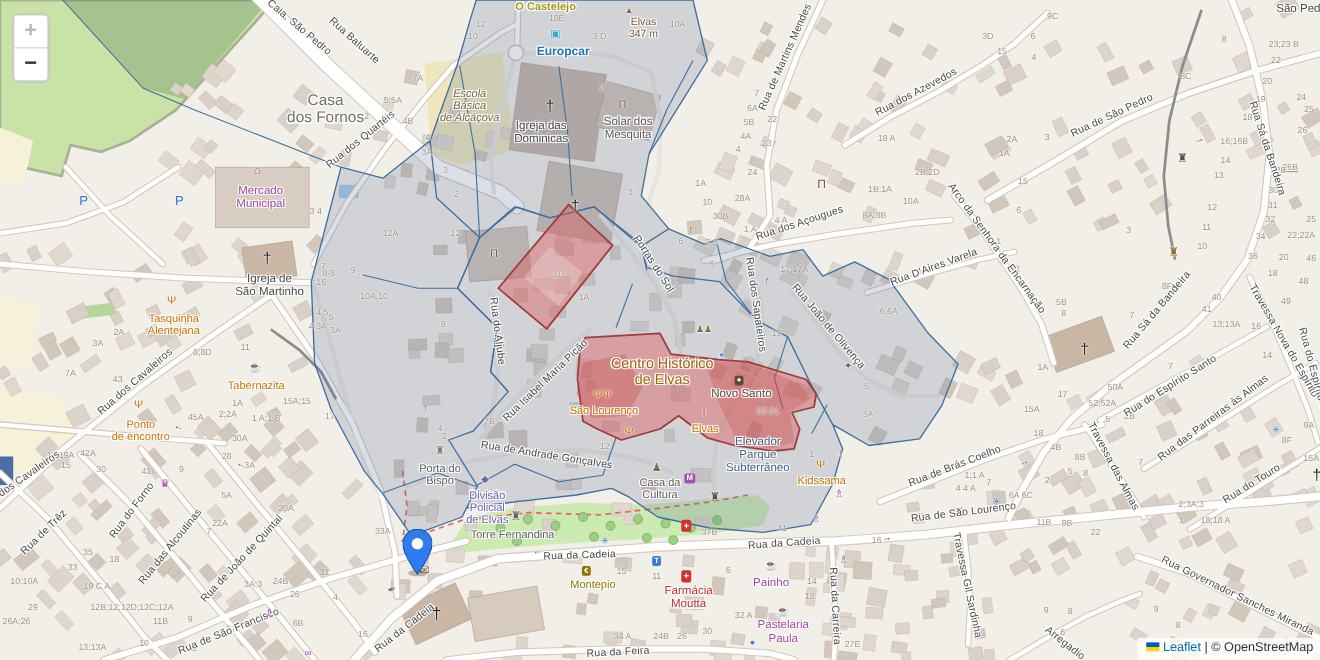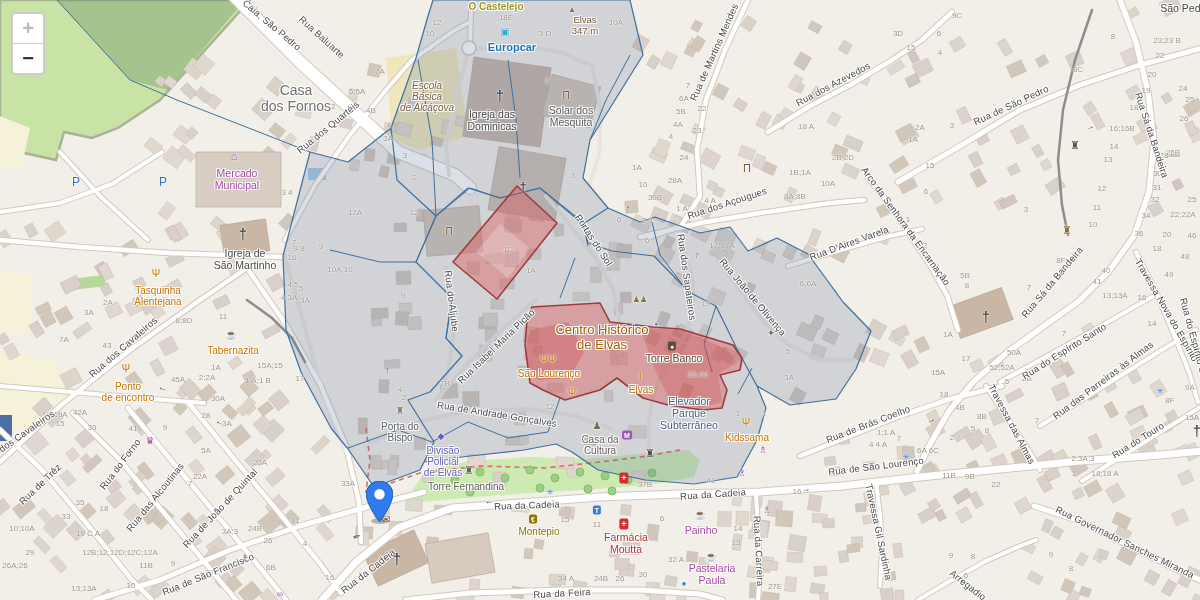--- a/index.html
+++ b/index.html
@@ -750,21 +750,21 @@
       <div class="lbl hn" style="left: 89px; top: 312px;">3A</div>
       <div class="lbl hn" style="left: 64px; top: 339px;">7A</div>
       <div class="lbl hn" style="left: 107px; top: 345px;">43</div>
       <div class="lbl hn" style="left: 184px; top: 320px;">8;8D</div>
       <div class="lbl hn" style="left: 223px; top: 316px;">11</div>
       <div class="lbl hn" style="left: 216px; top: 367px;">1A</div>
       <div class="lbl hn" style="left: 207px; top: 377px;">2;2A</div>
       <div class="lbl hn" style="left: 178px; top: 379px;">45A</div>
       <div class="lbl hn" style="left: 218px; top: 398px;">30A</div>
       <div class="lbl hn" style="left: 270px; top: 365px;">15A;15</div>
-      <div class="lbl hn" style="left: 258px; top: 380px; text-align: center;">1 A;1 B</div>
+      <div class="lbl hn" style="left: 242px; top: 380px; text-align: center;">1 A;1 B</div>
       <div class="lbl hn" style="left: 300px; top: 378px;">17</div>
       <div class="lbl hn" style="left: 305px; top: 300px;">3A</div>
       <div class="lbl hn" style="left: 301px; top: 288px;">5</div>
       <div class="lbl hn" style="left: 788px; top: 351px;">5</div>
       <div class="lbl hn" style="left: 789px; top: 377px;">3A</div>
       <div class="lbl hn" style="left: 764px; top: 413px;">1</div>
       <div class="lbl hn" style="left: 698px; top: 374px;">22-21</div>
       <div class="lbl hn" style="left: 550px; top: 406px;">12</div>
       <div class="lbl hn" style="left: 505px; top: 417px;">8D</div>
       <div class="lbl hn" style="left: 522px; top: 418px;">9</div>
@@ -939,21 +939,21 @@
         <div>de encontro</div>
       </div>
       <div class="lbl pl thin" style="left: 602px; top: 338px; color: #a16207; font-size: 13px;">
         <div>Centro Histórico</div>
         <div>de Elvas</div>
       </div>
       <div class="lbl pl thin" style="left: 549px; top: 374px; color: rgb(199, 116, 0); font-size: 10px;">
         <div>São Lourenço</div>
       </div>
       <div class="lbl pl thin" style="left: 674px; top: 359px; color: rgb(93, 79, 66); font-size: 10.5px;">
-        <div>Torre Banco</div>
+        <div>Novo Santo</div>
       </div>
       <div class="lbl pl thin" style="left: 641px; top: 390px; color: rgb(199, 116, 0); font-size: 10px;">
         <div>Elvas</div>
       </div>
       <div class="lbl pl thin" style="left: 689px; top: 414px; color: rgb(74, 100, 134); font-size: 10.5px;">
         <div>Elevador</div>
         <div>Parque</div>
         <div>Subterrâneo</div>
       </div>
       <div class="lbl pl thin" style="left: 747px; top: 438px; color: rgb(199, 116, 0); font-size: 10px;">
@@ -1058,13 +1058,16 @@
     <ellipse cx="14" cy="40" rx="9" ry="3" fill="rgba(0,0,0,0.25)"></ellipse>
     <path d="M13.5 0C6.1 0 0.2 5.9 0.2 13.3c0 10 13.3 27.7 13.3 27.7s13.3-17.7 13.3-27.7C26.8 5.9 20.9 0 13.5 0z" fill="#2E7CEE" stroke="#1c57ad" stroke-width="1"></path>
     <circle cx="13.5" cy="13.3" r="5.2" fill="#ffffff"></circle>
   </svg>
 
   <div class="zctl">
     <div class="zbtn in">+</div>
     <div class="zbtn out">−</div>
   </div>
 
+  <div class="attr">
+    <span class="flag"></span><a>Leaflet</a><span> | </span><span>© OpenStreetMap</span>
+  </div>
 </div>
 
 </body></html>

